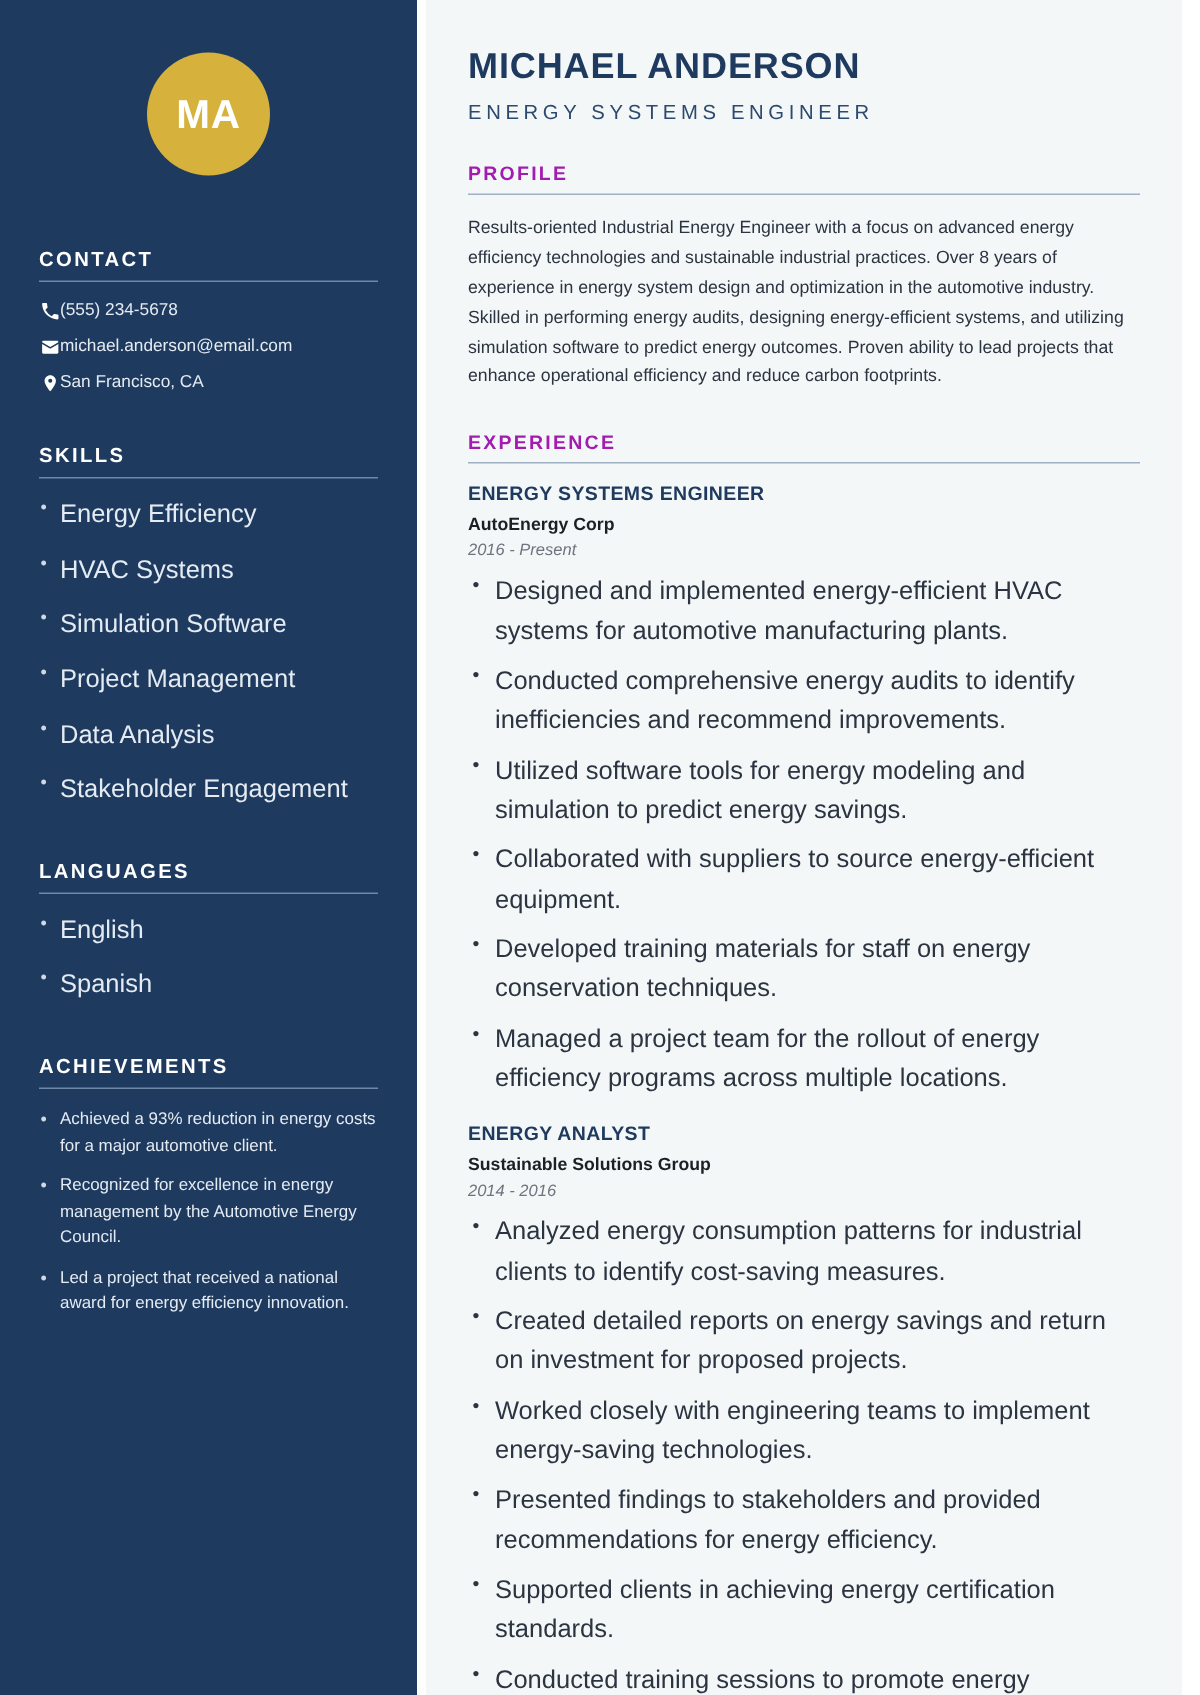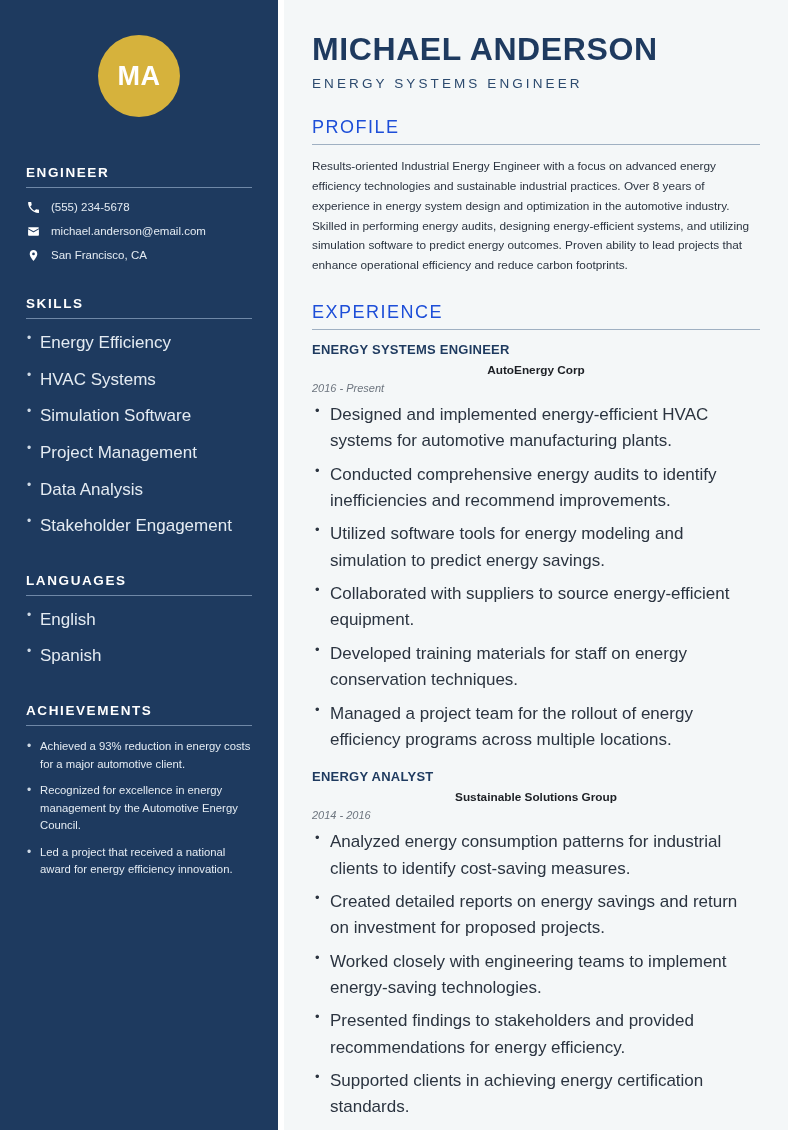--- a/index.html
+++ b/index.html
@@ -61,21 +61,21 @@
   .side-rule {
     height: 1px;
     background: #8ba3bf;
     opacity: 0.75;
     margin-bottom: 12px;
   }
 
   .contact-row {
     display: flex;
     align-items: center;
-    gap: 11px;
+    gap: 0;
     margin-bottom: 10px;
     font-size: 11.5px;
     color: #e4ebf2;
   }
   .contact-row .ico {
     width: 14px;
     height: 14px;
     flex: 0 0 14px;
     display: flex;
     align-items: center;
@@ -131,40 +131,40 @@
   
   .gap-strip { width: 6px; flex: 0 0 6px; background: #ffffff; }
 
   .main {
     flex: 1 1 auto;
     background: #f4f7f8;
     padding: 32px 28px 0 28px;
   }
 
   .name {
-    font-size: 32px;
+    font-size: 24px;
     font-weight: bold;
     letter-spacing: 0.6px;
     color: #1e3a5f;
     line-height: 1.1;
   }
   .job-subtitle {
     font-size: 13.5px;
     letter-spacing: 3.1px;
     color: #2c4a6e;
     margin-top: 9px;
   }
 
   .main-section { margin-top: 26px; }
 
   .main-head {
-    font-size: 18px;
-    font-weight: normal;
+    font-size: 13px;
+    font-weight: bold;
     letter-spacing: 1.5px;
-    color: #1d4ed8;
+    color: #a21caf;
     padding-bottom: 6px;
   }
   .main-rule {
     height: 1px;
     background: #9fb0c2;
     margin-bottom: 12px;
   }
 
   .profile-text {
     font-size: 11.8px;
@@ -179,21 +179,20 @@
     font-size: 13px;
     font-weight: bold;
     color: #1e3a5f;
     letter-spacing: 0.25px;
   }
   .job-company {
     font-size: 11.8px;
     font-weight: bold;
     color: #1c1f24;
     margin-top: 6px;
-    text-align: center;
   }
   .job-dates {
     font-size: 11px;
     font-style: italic;
     color: #6d757f;
     margin-top: 5px;
     margin-bottom: 8px;
   }
 
   ul.job-bullets { list-style: none; }
@@ -219,21 +218,21 @@
 
 <div class="resume">
 
   <aside class="sidebar">
 
     <div class="avatar-wrap">
       <div class="avatar">MA</div>
     </div>
 
     <section class="side-section first">
-      <div class="side-head">ENGINEER</div>
+      <div class="side-head">CONTACT</div>
       <div class="side-rule"></div>
 
       <div class="contact-row">
         <span class="ico">
           <svg width="13" height="13" viewBox="0 0 24 24" fill="#ffffff">
             <path d="M6.6 10.8c1.6 3.1 4.1 5.6 7.2 7.2l2.4-2.4c.3-.3.7-.4 1.1-.3 1.2.4 2.5.6 3.8.6.6 0 1 .4 1 1V21c0 .6-.4 1-1 1C10.6 22 2 13.4 2 2.9c0-.6.4-1 1-1h4.1c.6 0 1 .4 1 1 0 1.3.2 2.6.6 3.8.1.4 0 .8-.3 1.1l-2.8 3z"></path>
           </svg>
         </span>
         <span>(555) 234-5678</span>
       </div>

